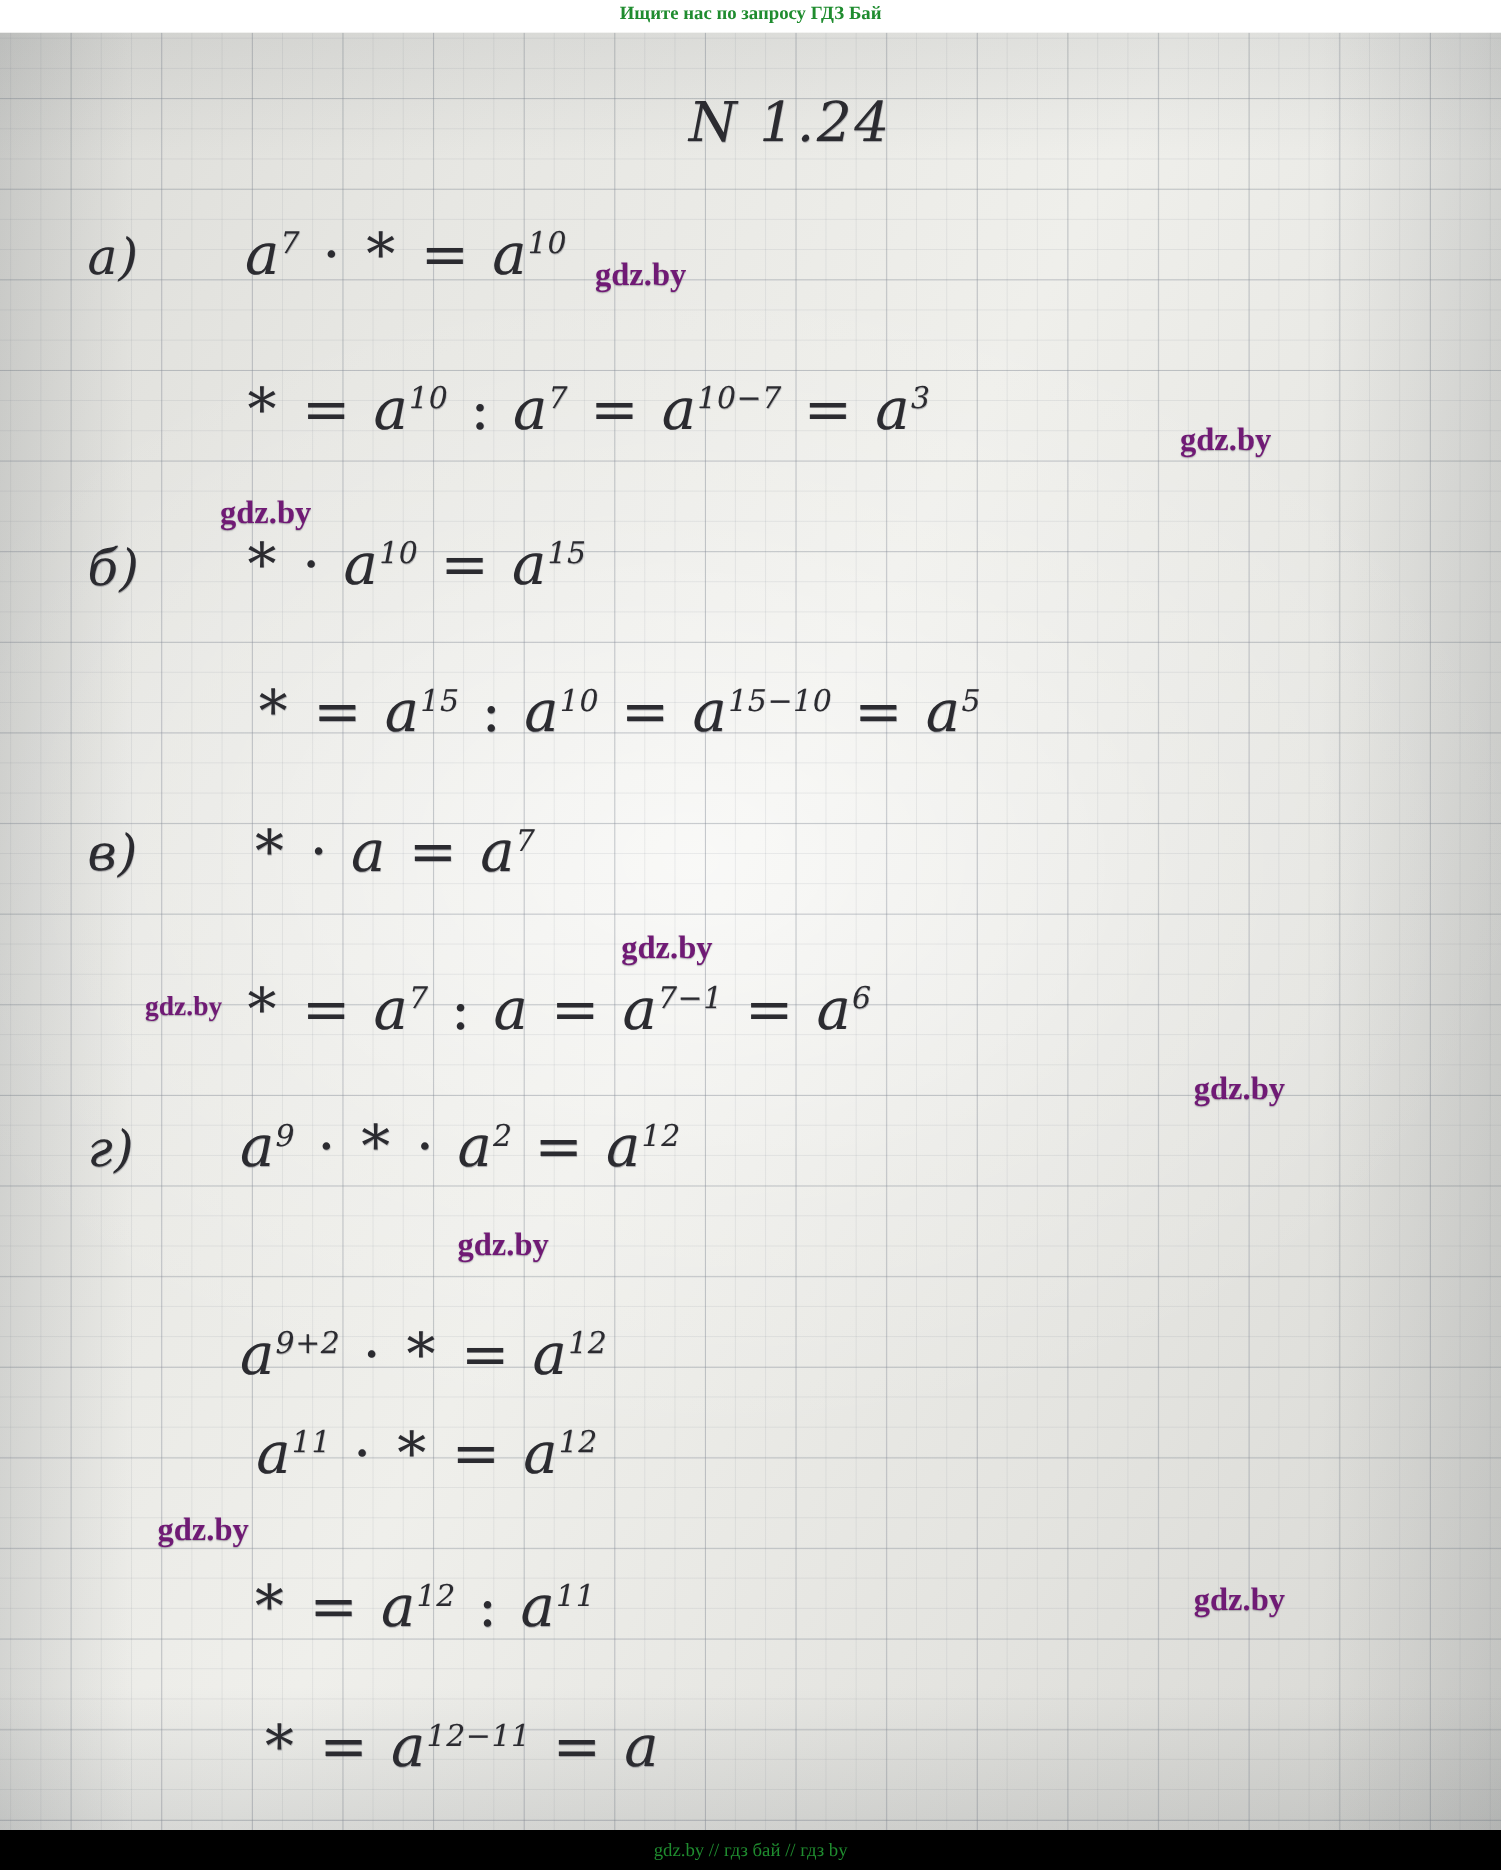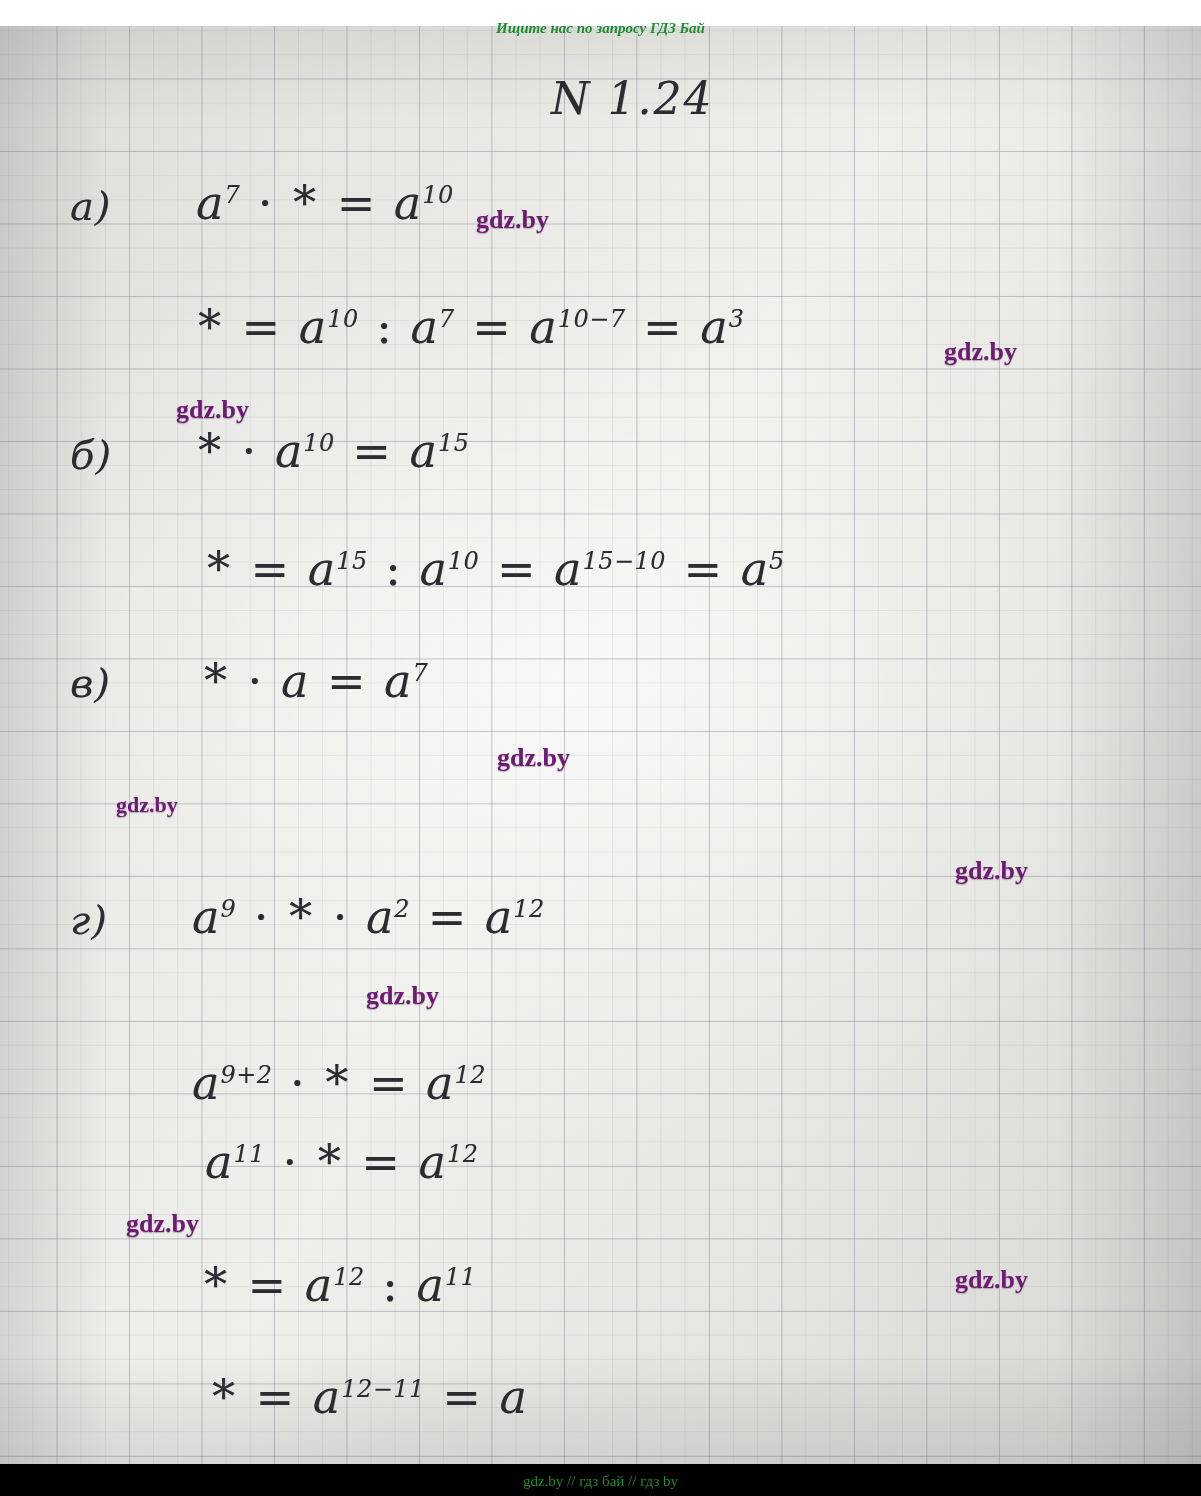--- a/index.html
+++ b/index.html
@@ -22,29 +22,28 @@
     position: absolute;
     top: 0;
     left: 0;
     width: 1201px;
     height: 26px;
     background: #ffffff;
     z-index: 40;
   }
   .top-banner-text {
     position: absolute;
-    top: 20px;
+    top: 3px;
     left: 0;
     width: 1201px;
     text-align: center;
     font-size: 15px;
     font-weight: bold;
     color: #1f8c2f;
     font-family: "Liberation Serif", serif;
-    font-style: italic;
   }
   
   .bottom-banner {
     position: absolute;
     bottom: 0;
     left: 0;
     width: 1201px;
     height: 32px;
     background: #000000;
     z-index: 40;
@@ -171,20 +170,23 @@
   <div class="hand expr" style="left:196px; top:424px;">
     <span class="op">*</span><span class="op"> · </span><span>a</span><span class="sup">10</span><span class="op"> = </span><span>a</span><span class="sup">15</span>
   </div>
   <div class="hand expr" style="left:205px; top:542px;">
     <span class="op">*</span><span class="op"> = </span><span>a</span><span class="sup">15</span><span class="op"> : </span><span>a</span><span class="sup">10</span><span class="op"> = </span><span>a</span><span class="sup">15−10</span><span class="op"> = </span><span>a</span><span class="sup">5</span>
   </div>
 
   <div class="hand lbl" style="left:70px; top:660px;">в)</div>
   <div class="hand expr" style="left:202px; top:654px;">
     <span class="op">*</span><span class="op"> · </span><span>a</span><span class="op"> = </span><span>a</span><span class="sup">7</span>
+  </div>
+  <div class="hand expr" style="left:196px; top:780px;">
+    <span class="op">*</span><span class="op"> = </span><span>a</span><span class="sup">7</span><span class="op"> : </span><span>a</span><span class="op"> = </span><span>a</span><span class="sup">7−1</span><span class="op"> = </span><span>a</span><span class="sup">6</span>
   </div>
 
   <div class="hand lbl" style="left:70px; top:897px;">г)</div>
   <div class="hand expr" style="left:192px; top:890px;">
     <span>a</span><span class="sup">9</span><span class="op"> · </span><span class="op">*</span><span class="op"> · </span><span>a</span><span class="sup">2</span><span class="op"> = </span><span>a</span><span class="sup">12</span>
   </div>
   <div class="hand expr" style="left:192px; top:1013px;margin-top:43px;">
     <span>a</span><span class="sup">9+2</span><span class="op"> · </span><span class="op">*</span><span class="op"> = </span><span>a</span><span class="sup">12</span>
   </div>
   <div class="hand expr" style="left:205px; top:1135px;">

